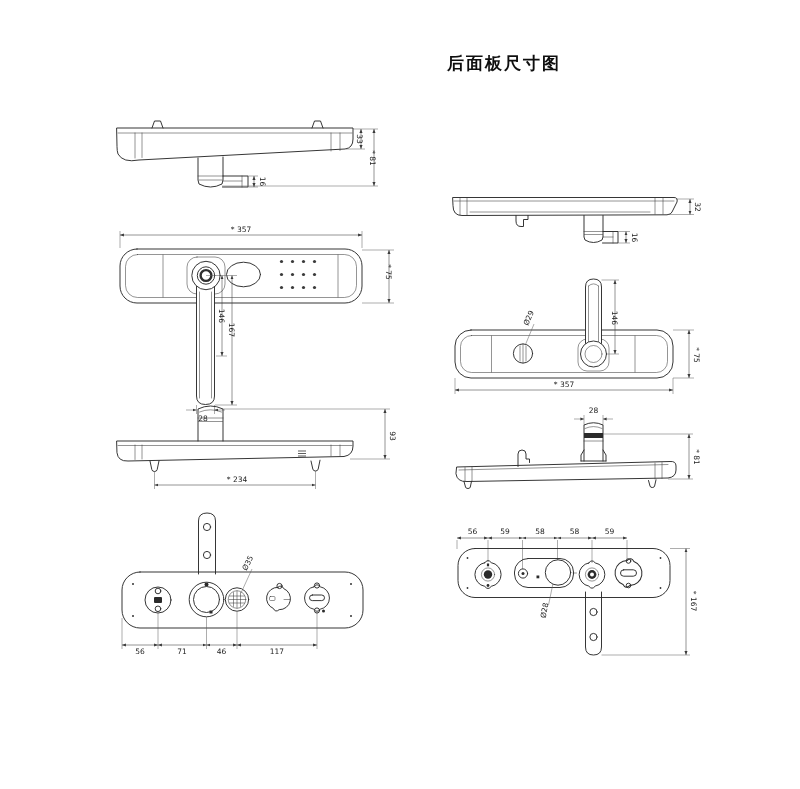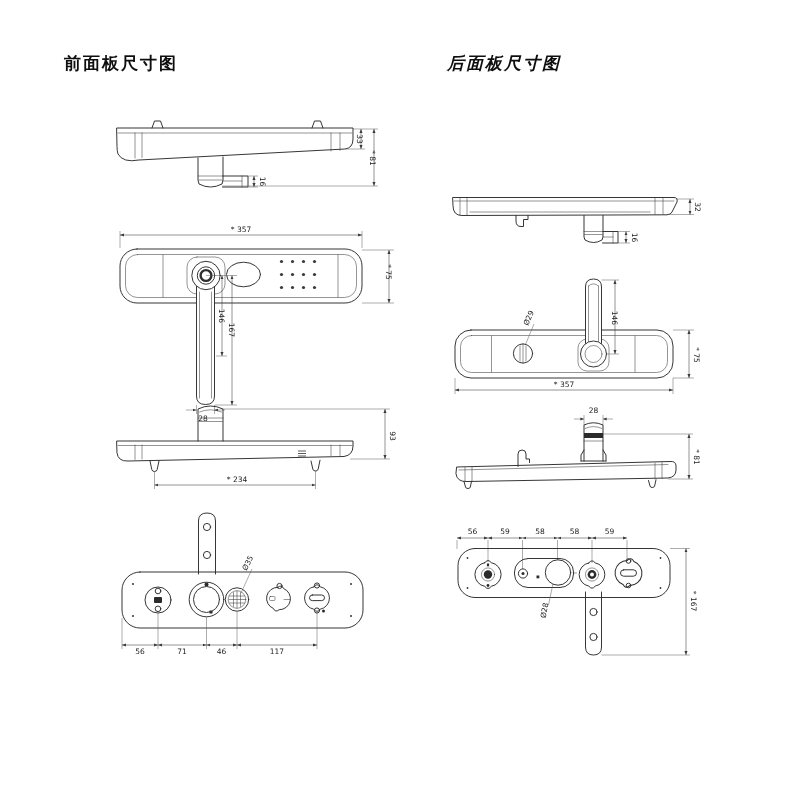--- a/index.html
+++ b/index.html
@@ -1,35 +1,34 @@
 <!DOCTYPE html>
 <html><head>
 <meta charset="utf-8">
 <style>
   html,body{margin:0;padding:0;background:#fff;}
   #stage{position:relative;width:800px;height:789px;background:#ffffff;overflow:hidden;
          font-family:"Liberation Sans","DejaVu Sans",sans-serif;}
   .title{position:absolute;font-weight:bold;font-size:17px;color:#0e0e0e;letter-spacing:2px;}
   #title-front{left:64px;top:52px;}
-  #title-back{left:447px;top:52px;font-style:italic;}
+  #title-back{left:447px;top:52px;}
   svg{position:absolute;left:0;top:0;}
   .ol{stroke:#2b2b2b;stroke-width:.95;fill:none;stroke-linejoin:round;stroke-linecap:round;}
   .il{stroke:#3d3d3d;stroke-width:.55;fill:none;stroke-linecap:round;}
   .wf{fill:#fff;}
   .blk{fill:#2b2b2b;stroke:none;}
   .ext{stroke:#5a5a5a;stroke-width:.5;fill:none;}
   .dim{stroke:#3a3a3a;stroke-width:.55;fill:none;marker-start:url(#ar);marker-end:url(#ar);}
   .dt{font-family:"DejaVu Sans",sans-serif;font-size:7.5px;fill:#1c1c1c;text-anchor:middle;}
 </style>
 </head>
 <body>
 
 <div id="stage">
 
-  <div class="title" id="title-front">前面板尺寸图</div>
   <div class="title" id="title-back">后面板尺寸图</div>
 
   <svg width="800" height="789" viewBox="0 0 800 789">
     <defs>
       <marker id="ar" viewBox="0 0 10 10" refX="9" refY="5" markerWidth="8" markerHeight="8" orient="auto-start-reverse">
         <path d="M0,1.5 L9,5 L0,8.5 Z" fill="#3a3a3a"></path>
       </marker>
       <path id="lemon" d="M-3.2,-11.6 Q0,-15.8 3.2,-11.6 A11.8,11.8 0 0 1 3.2,11.6 Q0,15.8 -3.2,11.6 A11.8,11.8 0 0 1 -3.2,-11.6 Z"></path>
     </defs>
 

